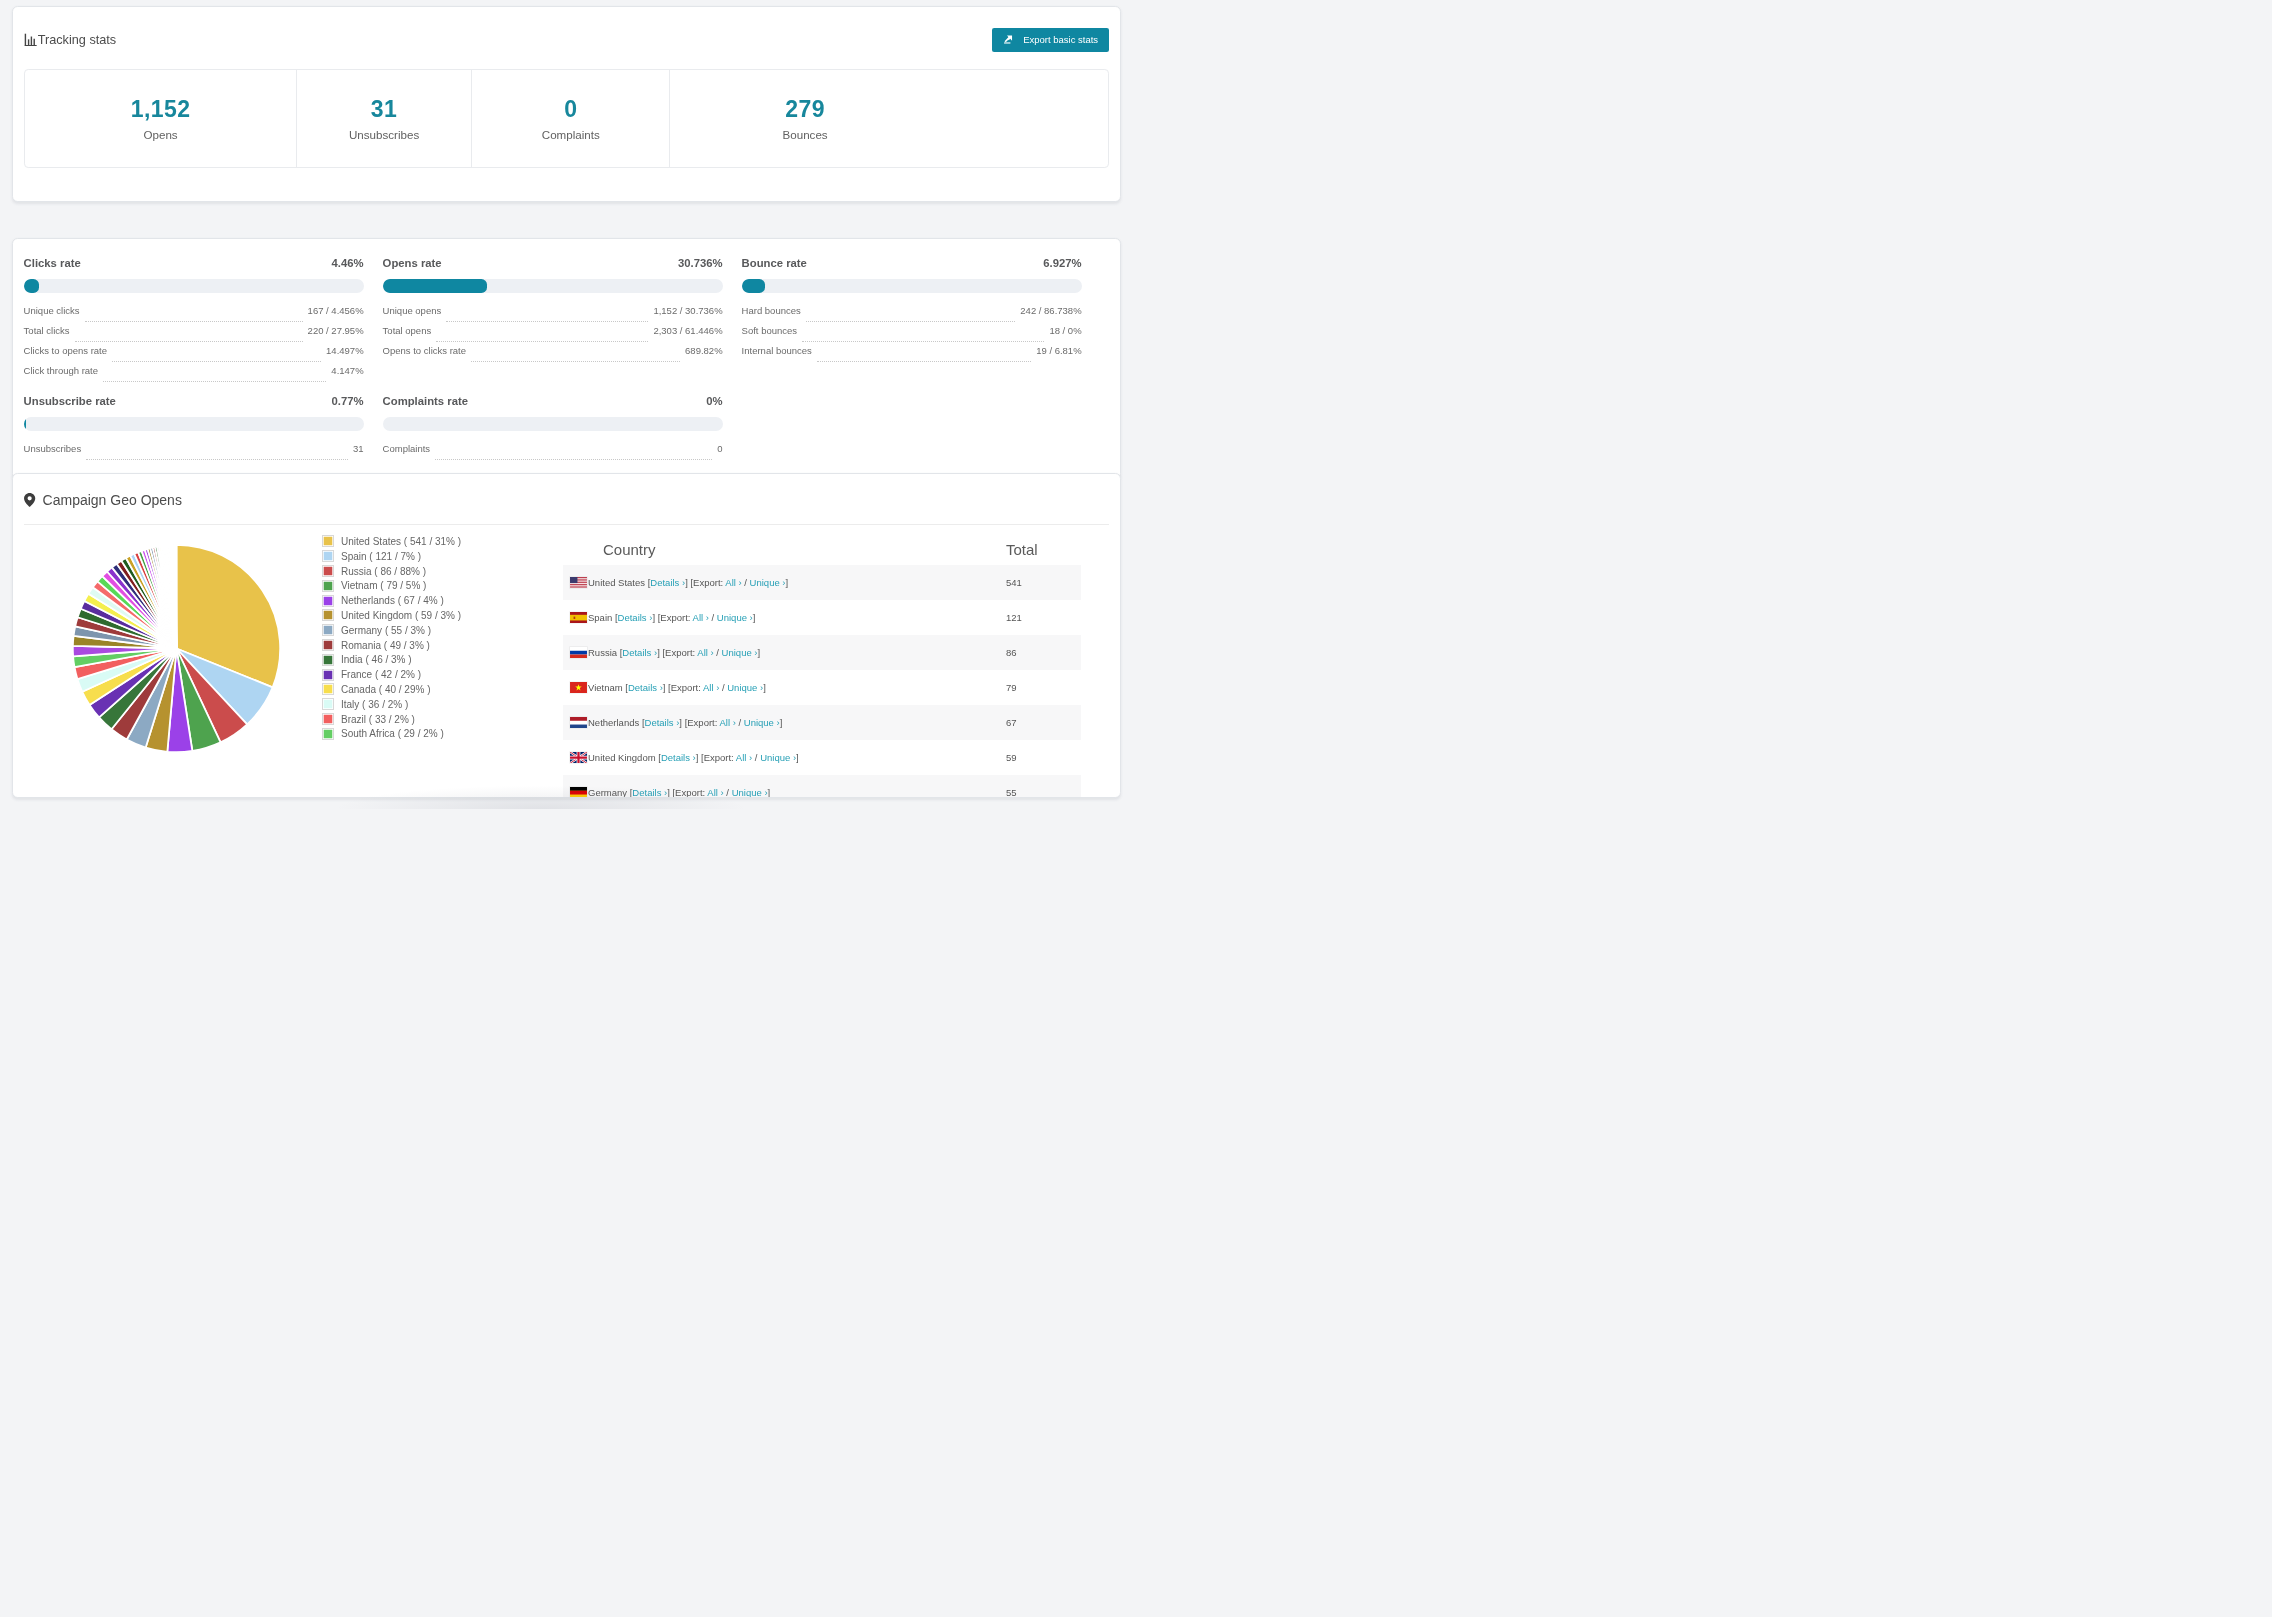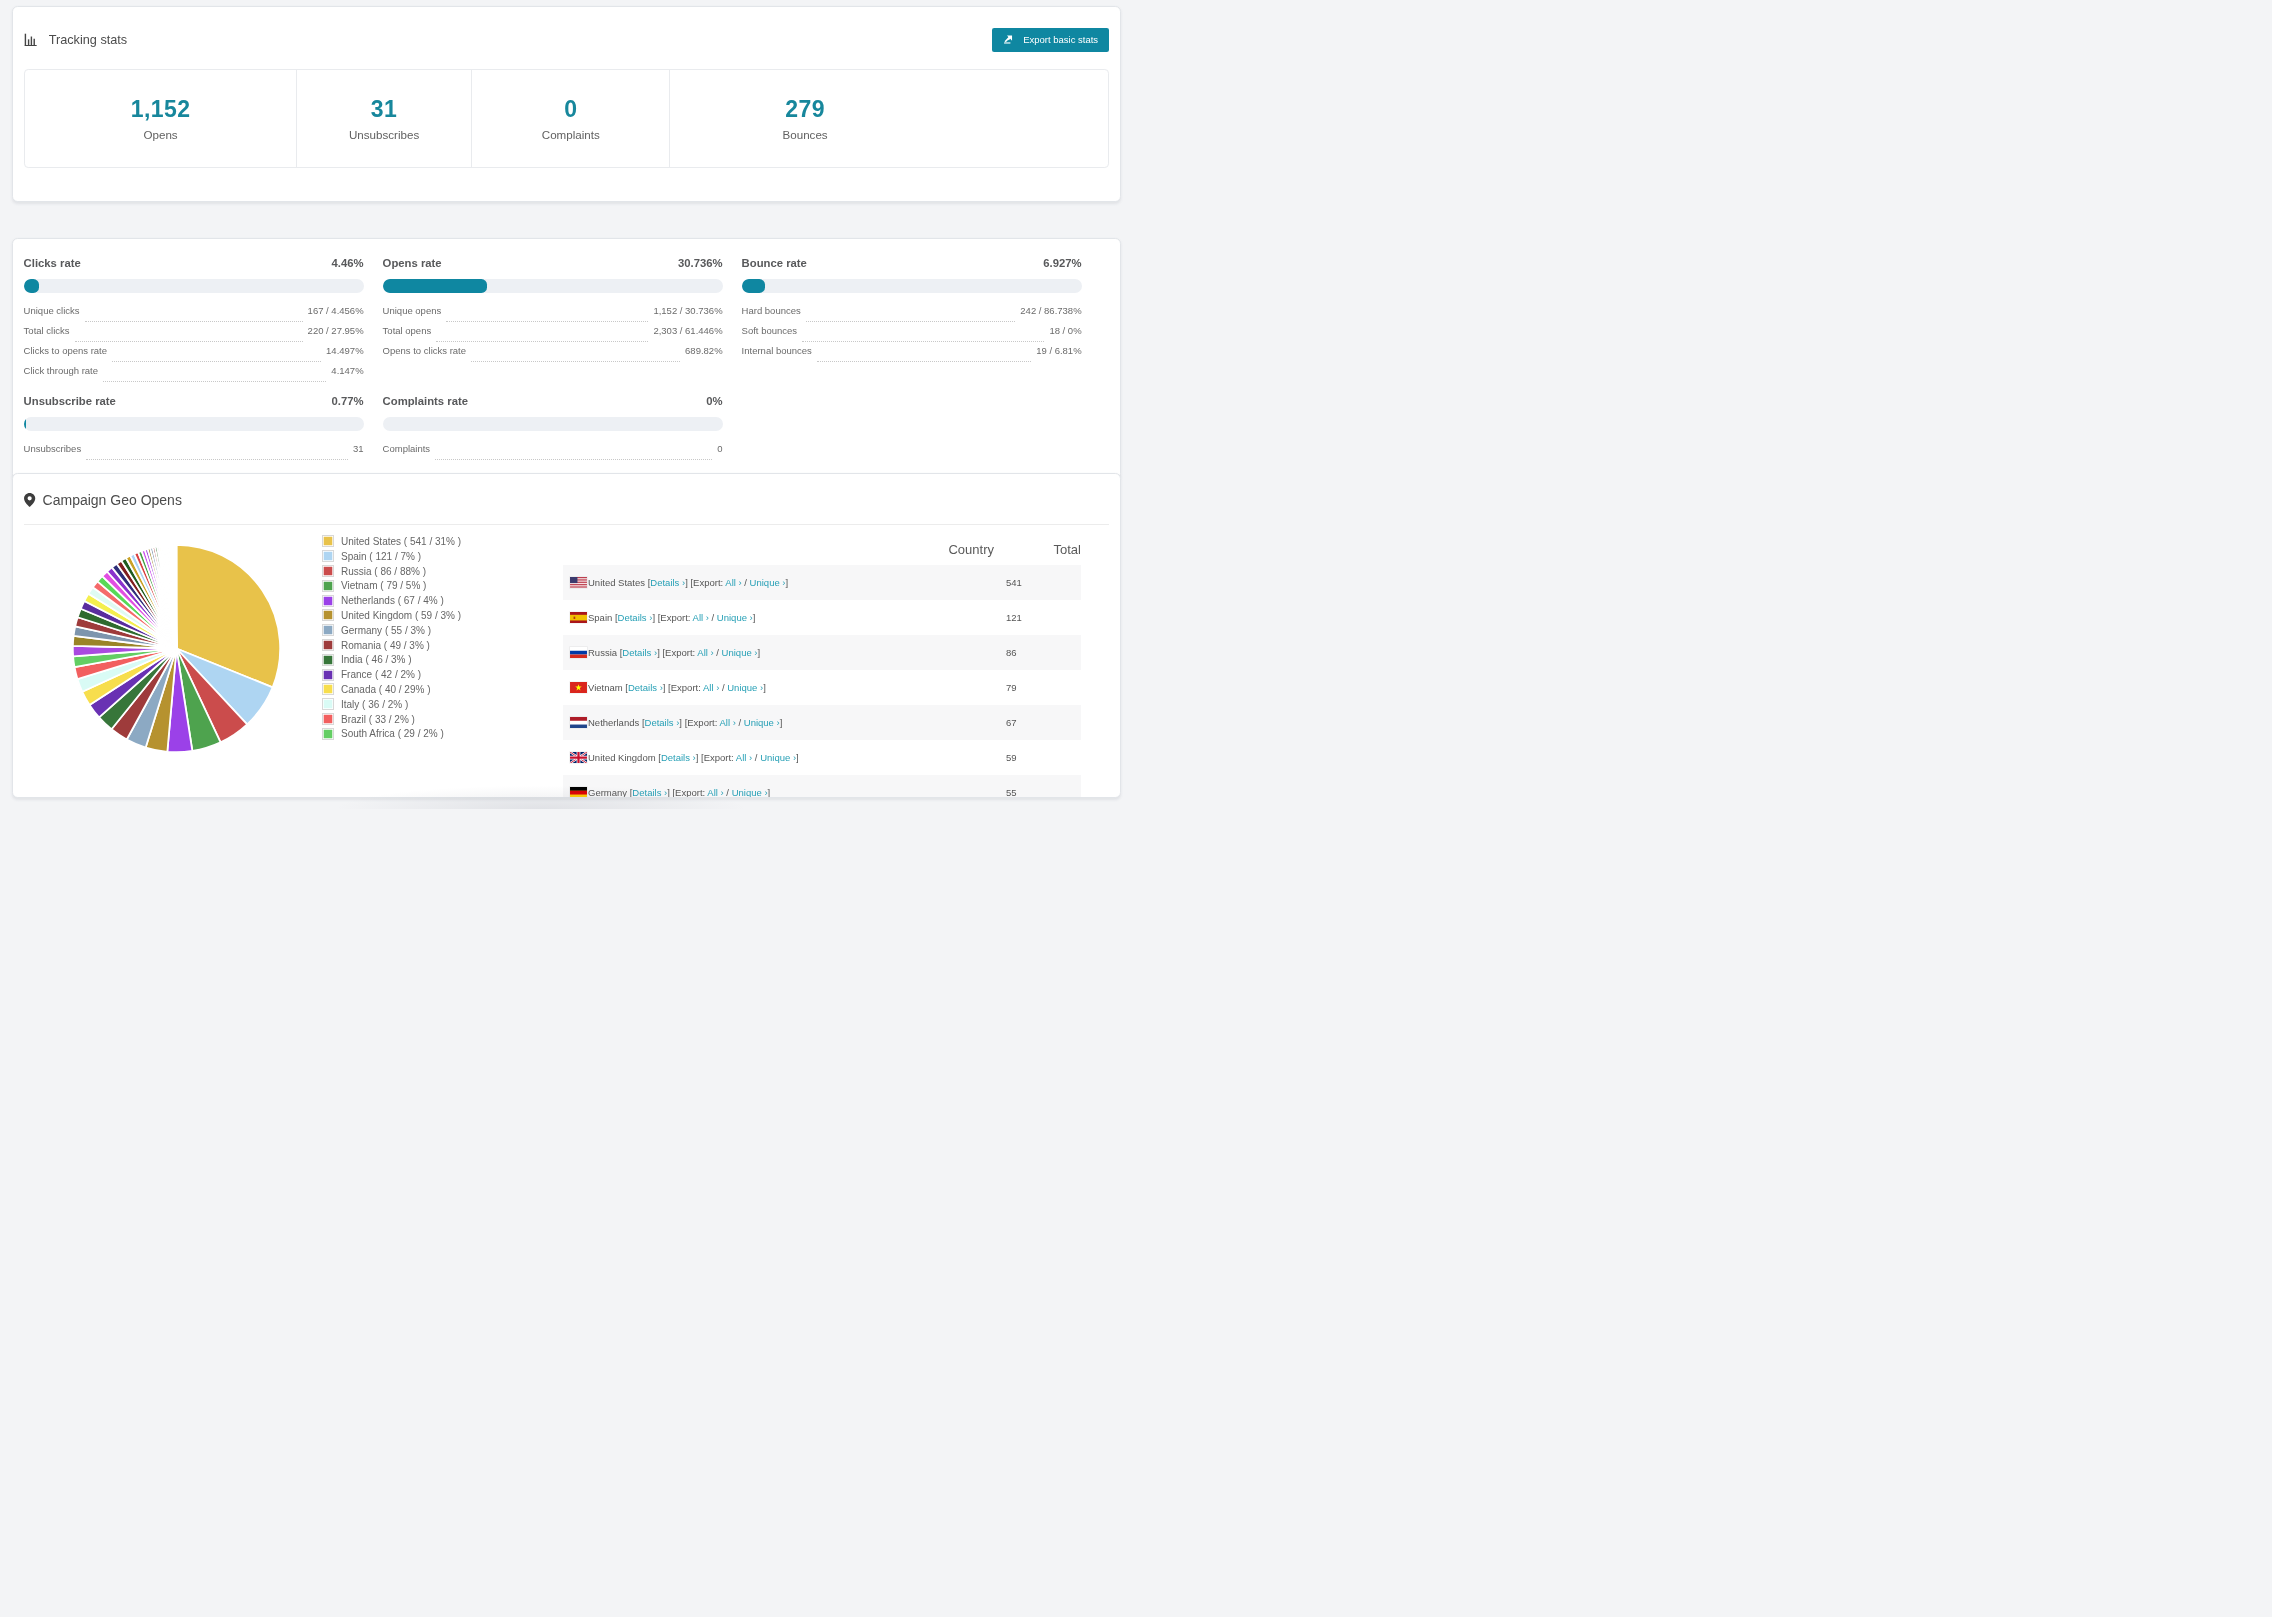--- a/index.html
+++ b/index.html
@@ -9,21 +9,21 @@
 
   .card { position:absolute; left:12px; width:1109px; background:#fff;
           border:0.7px solid #e2e5e9; border-radius:5.6px;
           box-shadow:0 1.4px 2.8px rgba(70,80,100,.10); }
   #card-tracking { top:5.6px;   height:196px; }
   #card-rates    { top:216px; height:241px;margin-top:22px; }
   #card-geo      { top:473px; height:325px; overflow:hidden; }
 
   
   .c1-header { display:flex; justify-content:space-between; align-items:center; padding:21px 11.3px 0 11.3px; }
-  .c1-title  { display:flex; align-items:center; gap:11px; font-size:12.7px; color:#4c4c4c; }
+  .c1-title  { display:flex; align-items:center; gap:0; font-size:12.7px; color:#4c4c4c; }
   .btn-export { display:flex; align-items:center; gap:10px; height:24px; padding:0 10.6px;
                 background:#0f87a1; color:#fff; font-size:9.5px; border:none; border-radius:2.1px; cursor:pointer; }
   .stats-box { margin:17px 11.3px 0 11.3px; height:99px; border:0.7px solid #e9ebee; border-radius:4.2px;
                display:flex; align-items:stretch; }
   .stat-cell { display:flex; flex-direction:column; justify-content:center; align-items:center; }
   .stat-cell + .stat-cell { border-left:0.7px solid #e9ebee; }
   .stat-value { font-size:23px; font-weight:bold; color:#17879c; letter-spacing:0.4px; }
   .stat-label { margin-top:5px; font-size:11.6px; color:#616161; }
 
   
@@ -46,21 +46,21 @@
   .geo-divider { margin:15.5px 11.3px 0 11.3px; border-top:0.7px solid #ececec; }
   .geo-content { position:relative; height:275px; }
   #pie-wrap { position:absolute; left:57px; top:17px; width:213px; height:213px; }
   #legend { position:absolute; left:309px; top:9.2px; }
   .legend-item { display:flex; align-items:center; height:14.8px; font-size:10px; color:#666; }
   .legend-swatch { width:12px; height:12px; border:1.4px solid #d8d8d8; box-shadow:inset 0 0 0 0.7px #fff;
                    margin-right:7px; flex:none; }
   #geo-table-wrap { position:absolute; left:550px; top:9.2px; width:518px; }
   table { width:100%; border-collapse:collapse; table-layout:fixed; }
   col.c-country { width:431px; }
-  th { font-size:13px; font-weight:normal; color:#5a5a5a; text-align:right; height:31px; vertical-align:middle; }
+  th { font-size:15px; font-weight:normal; color:#5a5a5a; text-align:left; height:31px; vertical-align:middle; }
   th.h-country { padding-left:40px; }
   th.h-total, td.td-total { padding-left:12px; }
   tbody tr:nth-child(odd) { background:#f7f7f8; }
   td { height:35px; vertical-align:middle; font-size:9.5px; color:#555; }
   .country-cell { display:flex; align-items:center; height:35px; padding-left:7px; }
   .flag { width:17px; height:11.3px; flex:none; box-shadow:0 0 0 0.7px rgba(0,0,0,.06); }
   .country-text { margin-left:1px; white-space:nowrap; }
   a.tlink { color:#27a0b6; text-decoration:none; cursor:pointer; }
   .scroll-shadow { position:absolute; left:339px; top:786px; width:404px; height:22.6px;
                    background:radial-gradient(ellipse at 50% 100%, rgba(110,115,130,.14), rgba(110,115,130,0) 72%);

